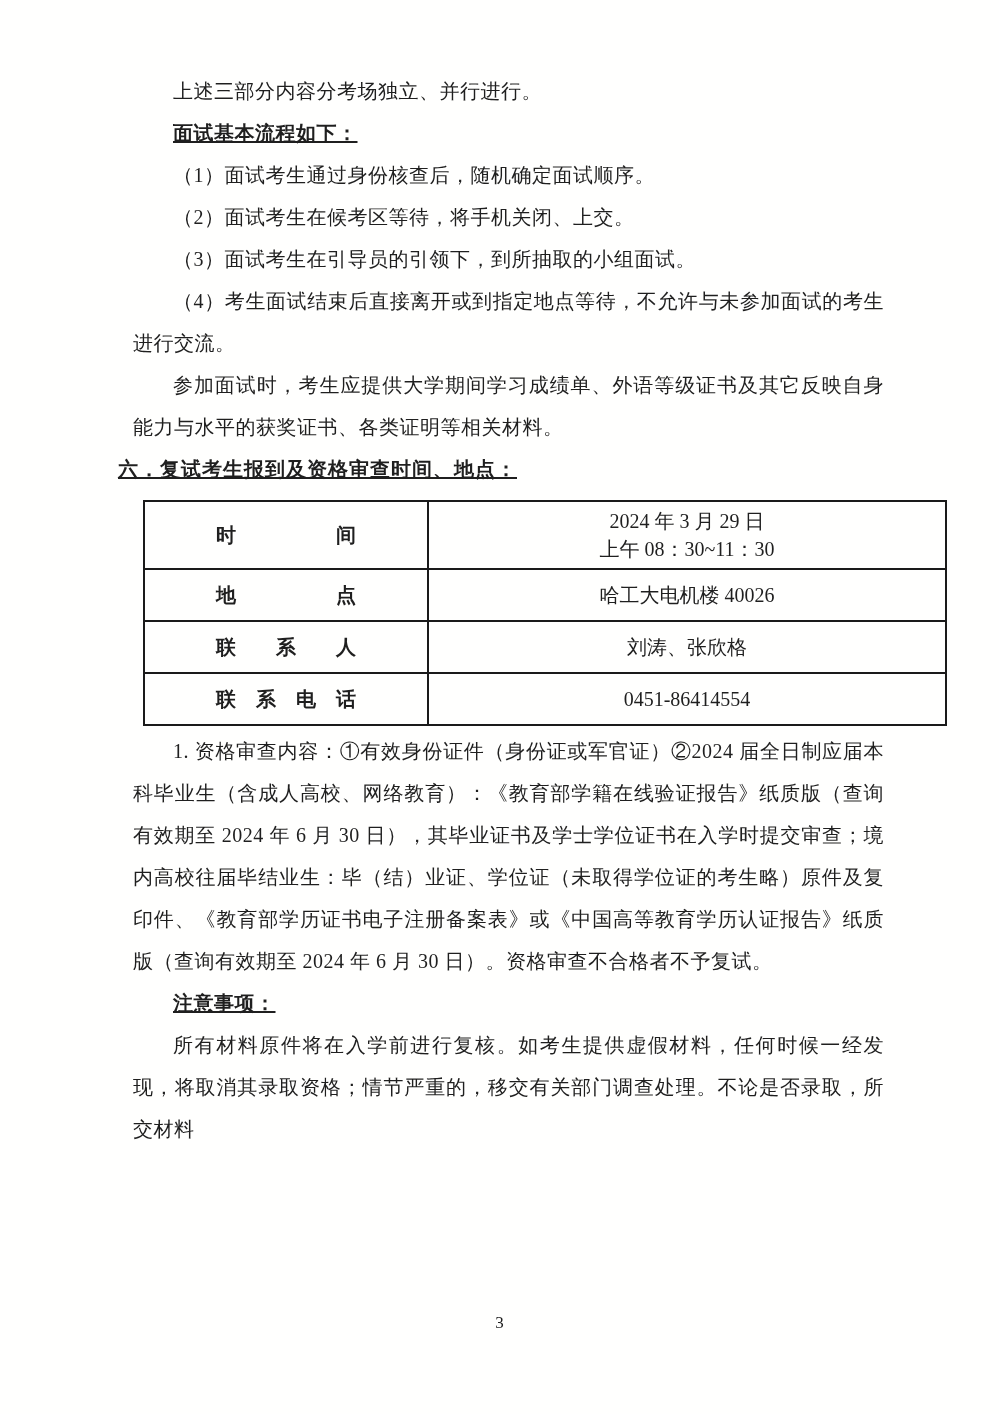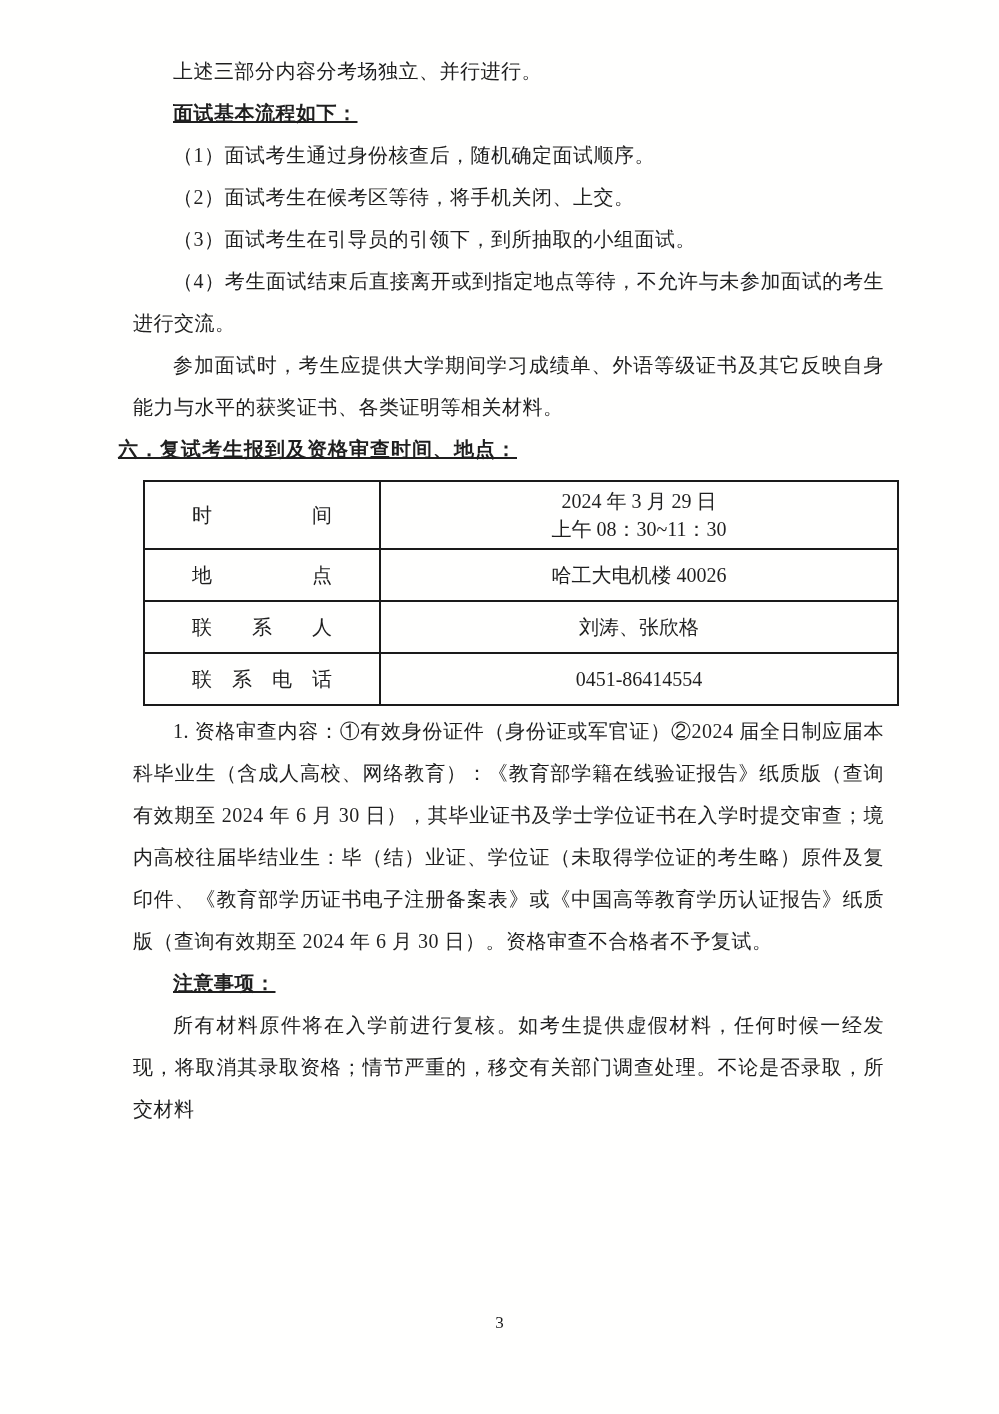--- a/index.html
+++ b/index.html
@@ -6,21 +6,21 @@
   html, body { background: #ffffff; }
   body {
     width: 999px; height: 1414px;
     font-family: "Liberation Serif", "DejaVu Serif", serif;
     color: #1f1f1f;
   }
   .page {
     position: relative;
     width: 999px; height: 1414px;
     background: #fffffe;
-    padding: 50px 115px 0 133px;
+    padding: 70px 115px 0 133px;
     overflow: hidden;
   }
   .para {
     font-size: 20px;
     line-height: 42px;
     text-align: justify;
     text-indent: 2em;
     letter-spacing: 0.5px;
   }
   .bold { font-weight: 700; text-decoration: underline; }
@@ -36,21 +36,21 @@
     width: 742px;
     margin: 10px 0 4px 10px;
   }
   table.info td {
     border: 2px solid #1a1a1a;
     vertical-align: middle;
     text-align: center;
     font-size: 20px;
     padding: 0;
   }
-  td.label-cell { width: 236px; }
+  td.label-cell { width: 284px; font-weight: bold; }
   td.value-cell { width: 518px; }
   .dist {
     display: inline-block;
     width: 140px;
     text-align: justify;
     text-align-last: justify;
     letter-spacing: 0;
   }
   .row-tall td { height: 68px; }
   .row-std td { height: 52px; margin-left: 29px; }

